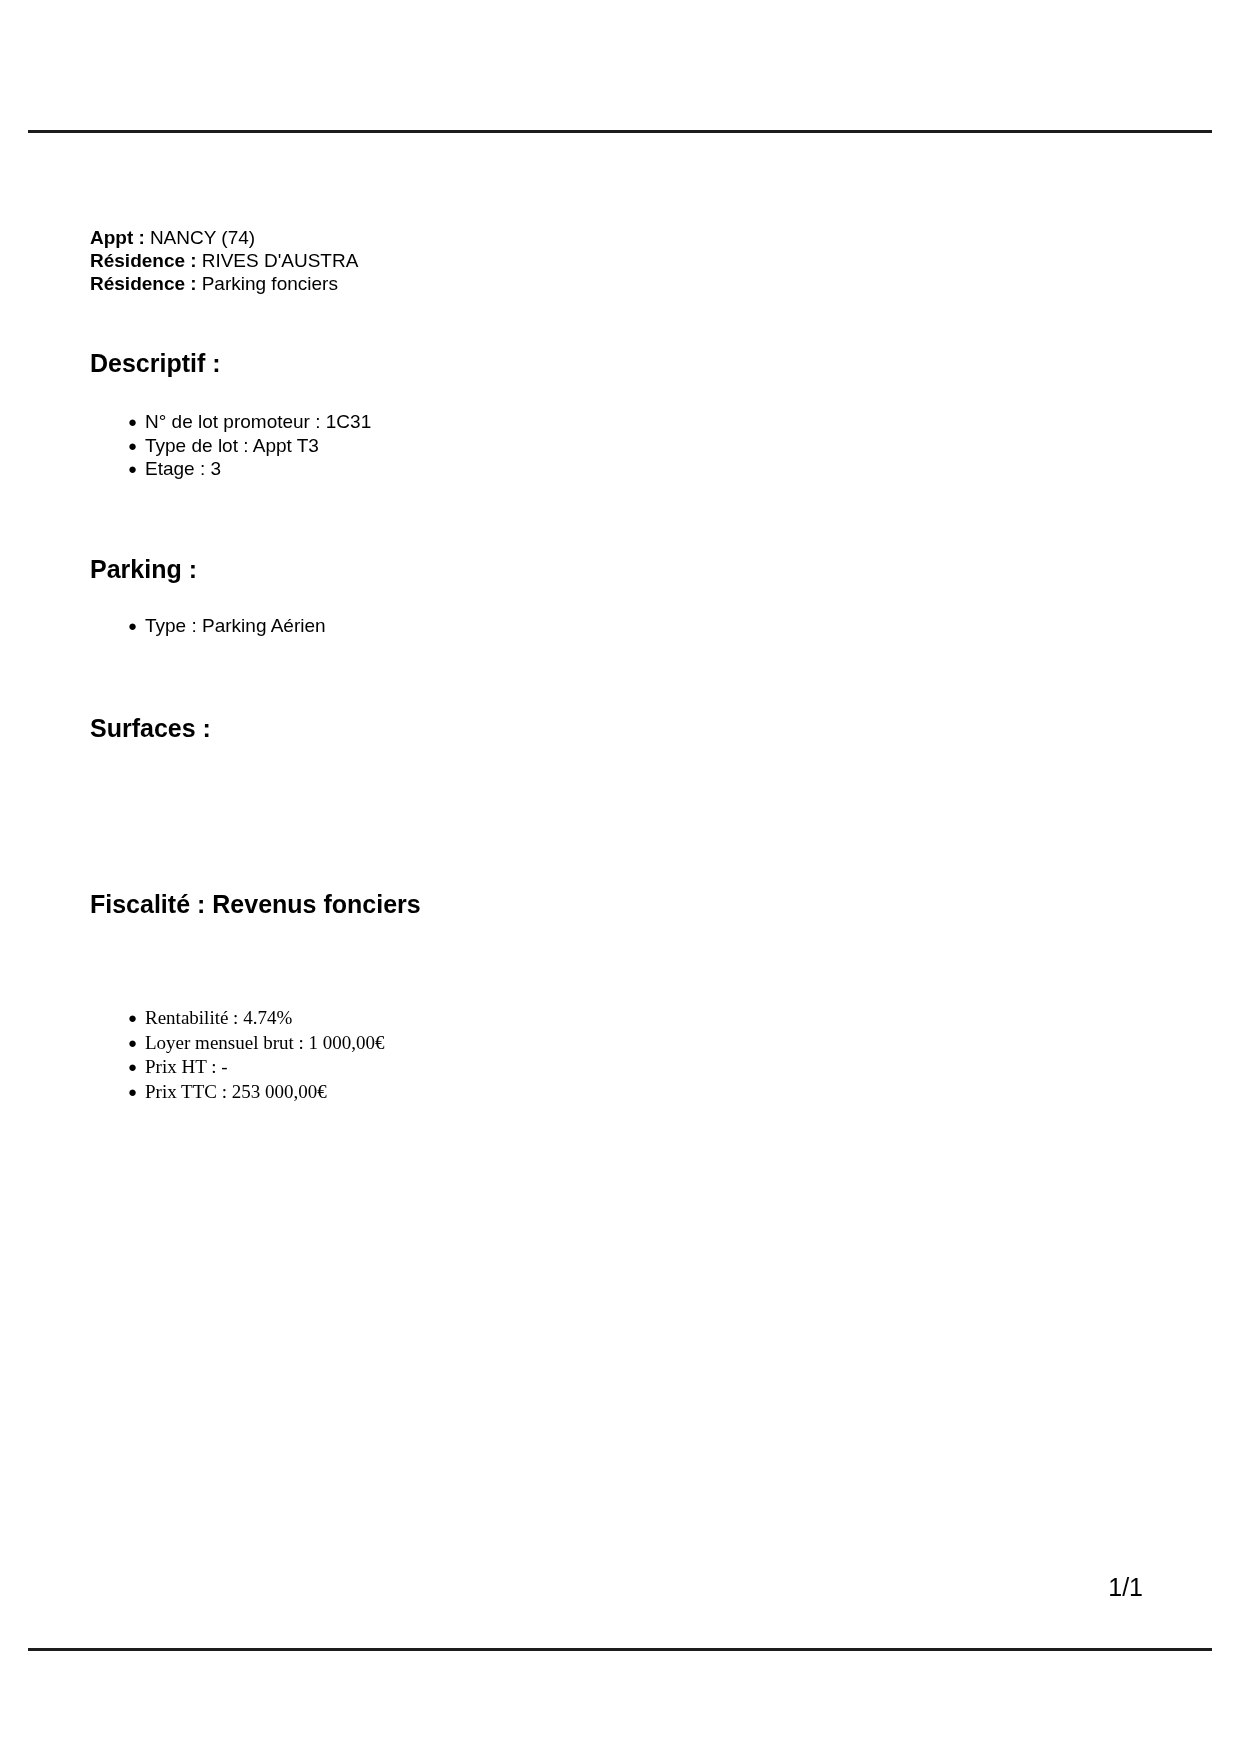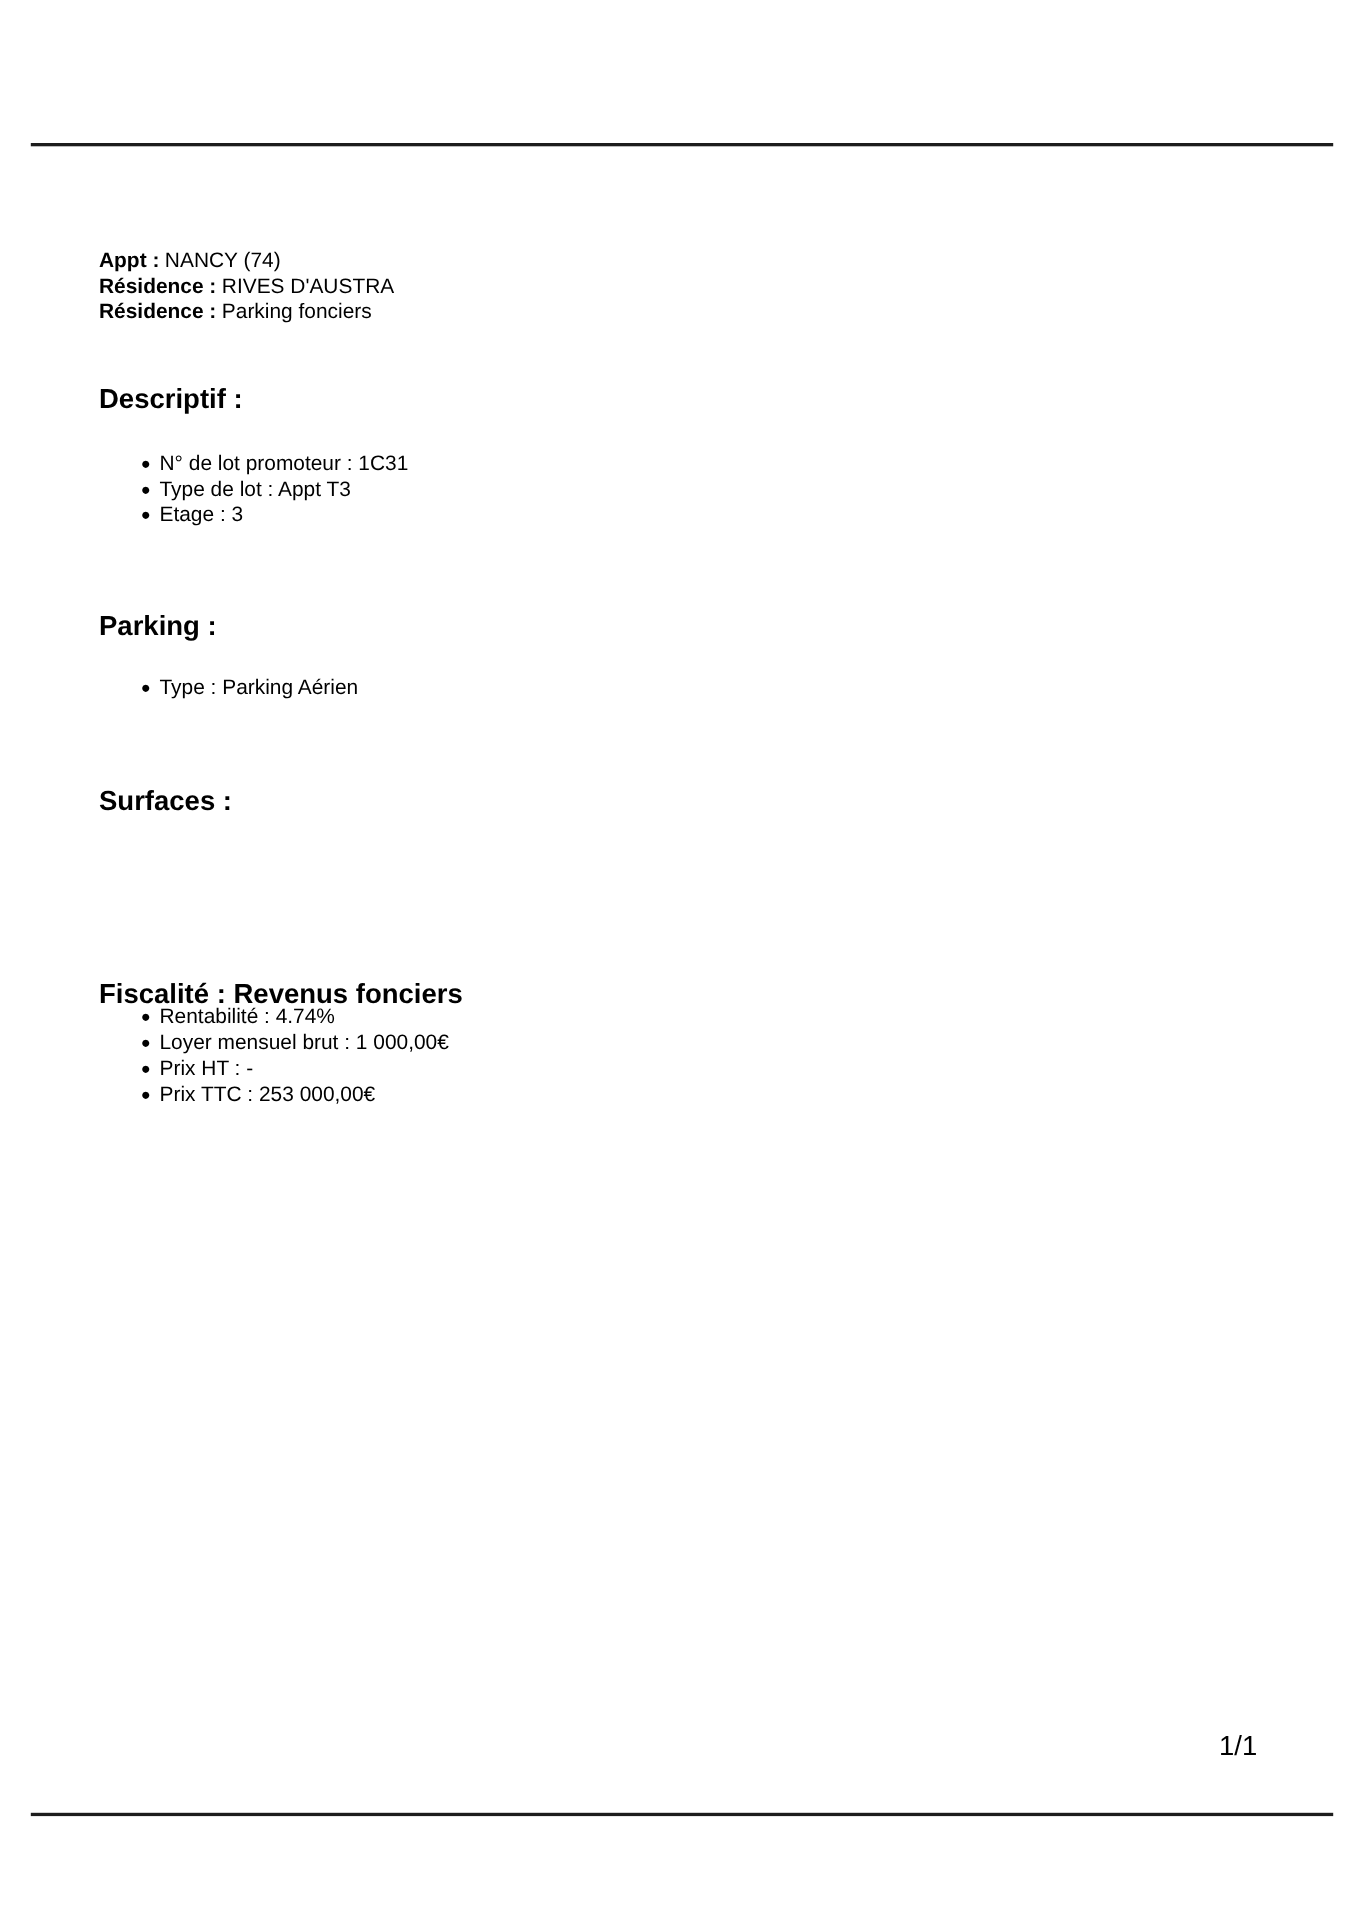--- a/index.html
+++ b/index.html
@@ -54,21 +54,21 @@
   .bullet-list {
     position: absolute;
     left: 128px;
     font-size: 19px;
     line-height: 23.5px;
     list-style: none;
   }
   .l-descriptif { top: 410px; }
   .l-annexes    { top: 614px; }
   .l-surfaces   { top: 775px; }
-  .l-fiscalite  { top: 913px; }
+  .l-fiscalite  { top: 1006px; font-family: Liberation Serif, serif; }
 
   .bullet-list li { white-space: nowrap; }
   .bullet-marker {
     display: inline-block;
     width: 17px;
     font-size: 15px;
     vertical-align: 1px;
   }
 
   .page-number {

